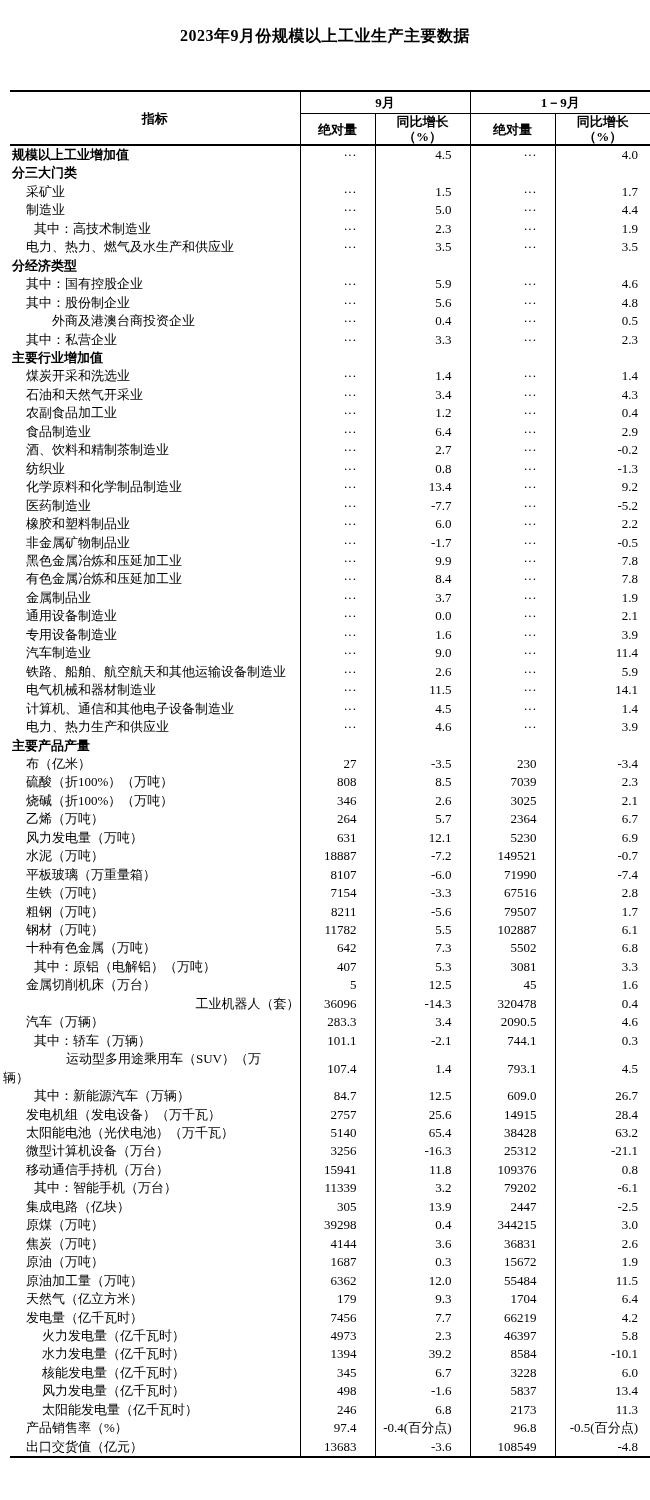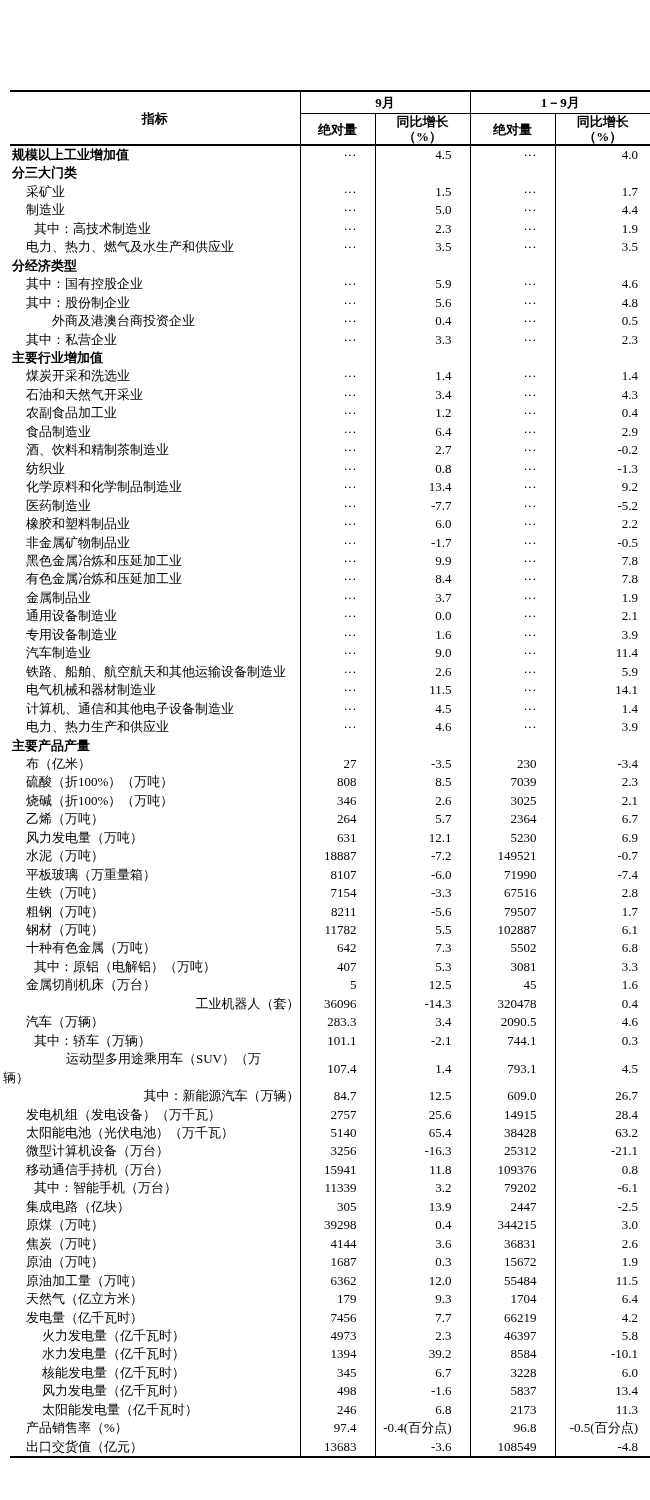--- a/index.html
+++ b/index.html
@@ -37,20 +37,21 @@
   .tbl td.lab { text-align:left; overflow:visible; }
   .tbl td.val { text-align:right; padding-right:18px; }
   .tbl td.val.last { padding-right:12px; }
   .tbl td.lab.bold { font-weight:bold; }
   .wrapline { line-height:18.45px; }
 </style>
 </head>
 <body>
 
 <div class="page">
+  <div class="title">2023年9月份规模以上工业生产主要数据</div>
 
   <table class="tbl">
     <colgroup>
       <col class="c1">
         <col class="c2">
         <col class="c3">
         <col class="c4">
         <col class="c5">
     </colgroup>
     <thead>
@@ -420,21 +421,21 @@
           <td class="lab">
             <div class="wrapline" style="padding-left: 56px;">运动型多用途乘用车（SUV）（万</div>
             <div class="wrapline" style="margin-left: -7px;">辆）</div>
           </td>
           <td class="val bl">107.4</td>
           <td class="val bl">1.4</td>
           <td class="val bl">793.1</td>
           <td class="val bl last">4.5</td>
         </tr>
         <tr class="r">
-          <td class="lab" style="padding-left: 24px; text-align: right;">其中：新能源汽车（万辆）</td>
+          <td class="lab" style="padding-left: 24px;">其中：新能源汽车（万辆）</td>
           <td class="val bl">84.7</td>
           <td class="val bl">12.5</td>
           <td class="val bl">609.0</td>
           <td class="val bl last">26.7</td>
         </tr>
         <tr class="r">
           <td class="lab" style="padding-left: 16px;">发电机组（发电设备）（万千瓦）</td>
           <td class="val bl">2757</td>
           <td class="val bl">25.6</td>
           <td class="val bl">14915</td>

